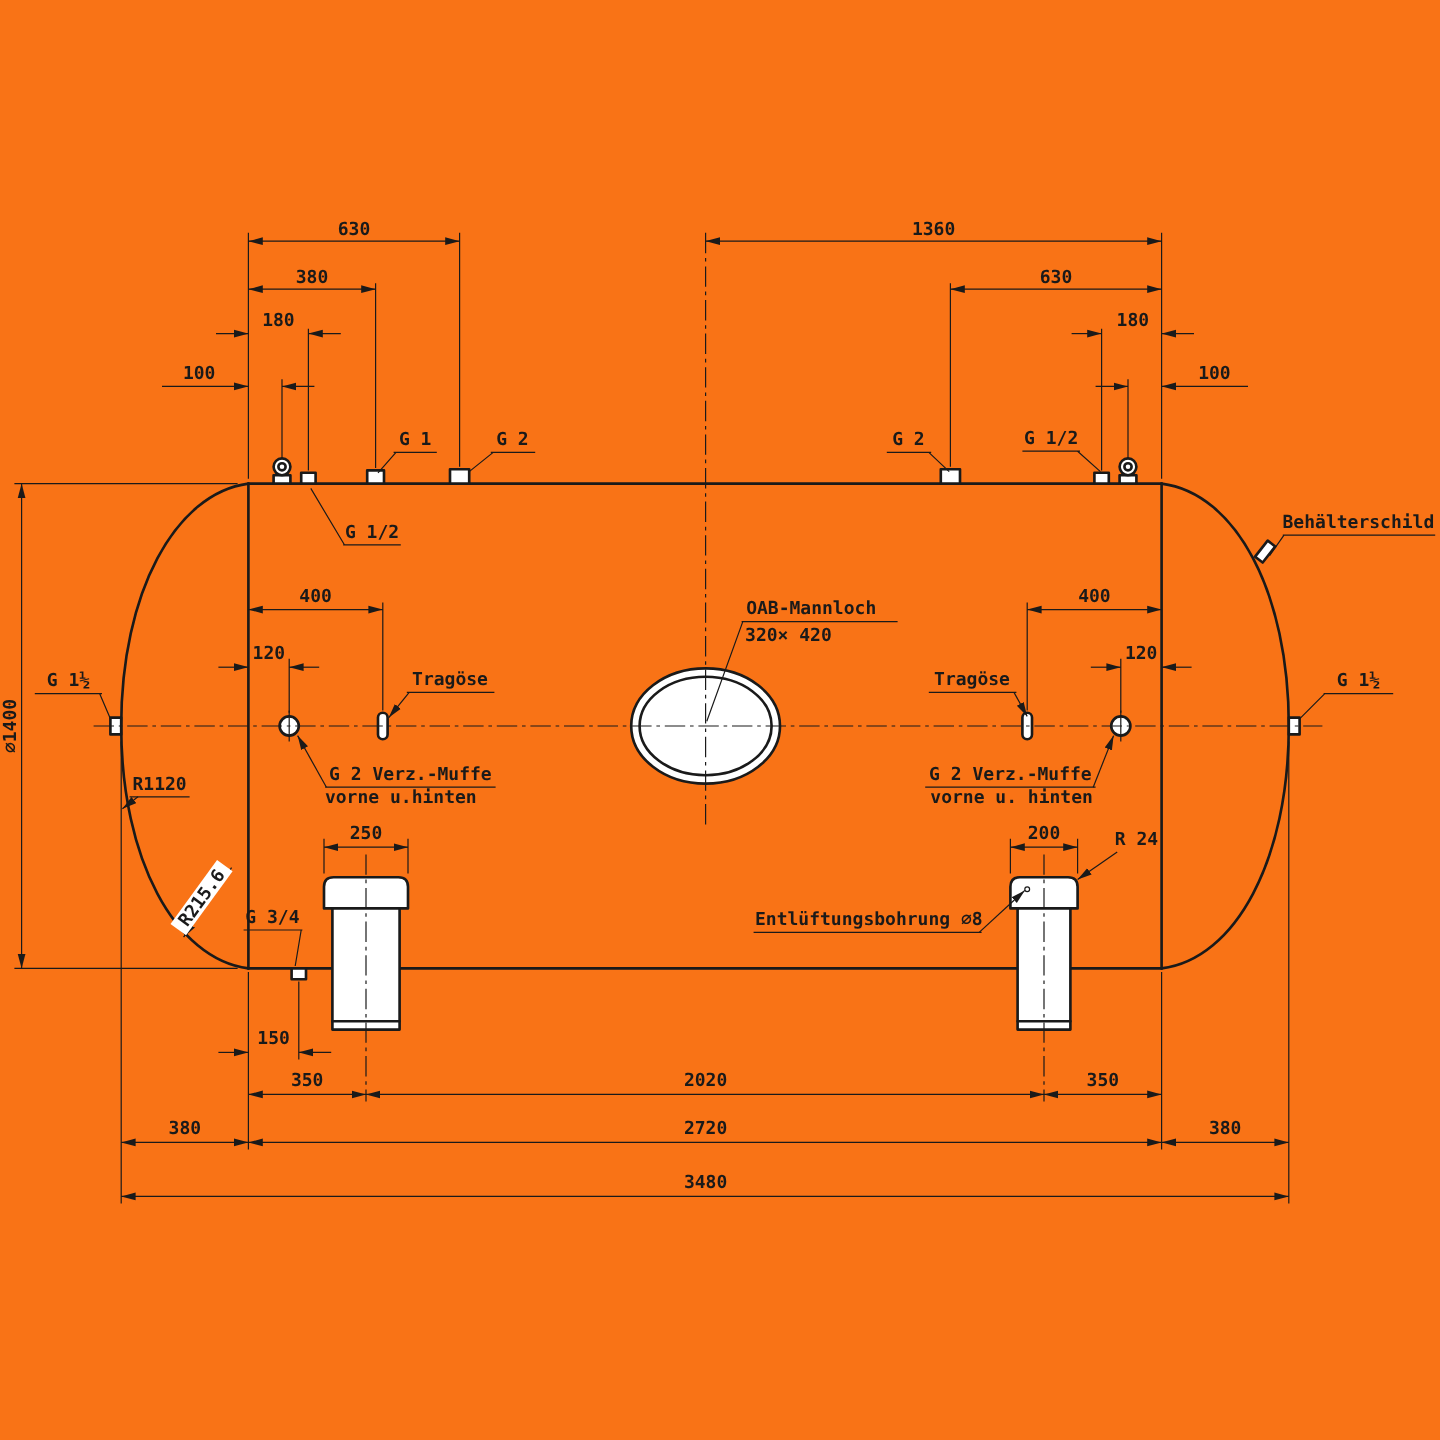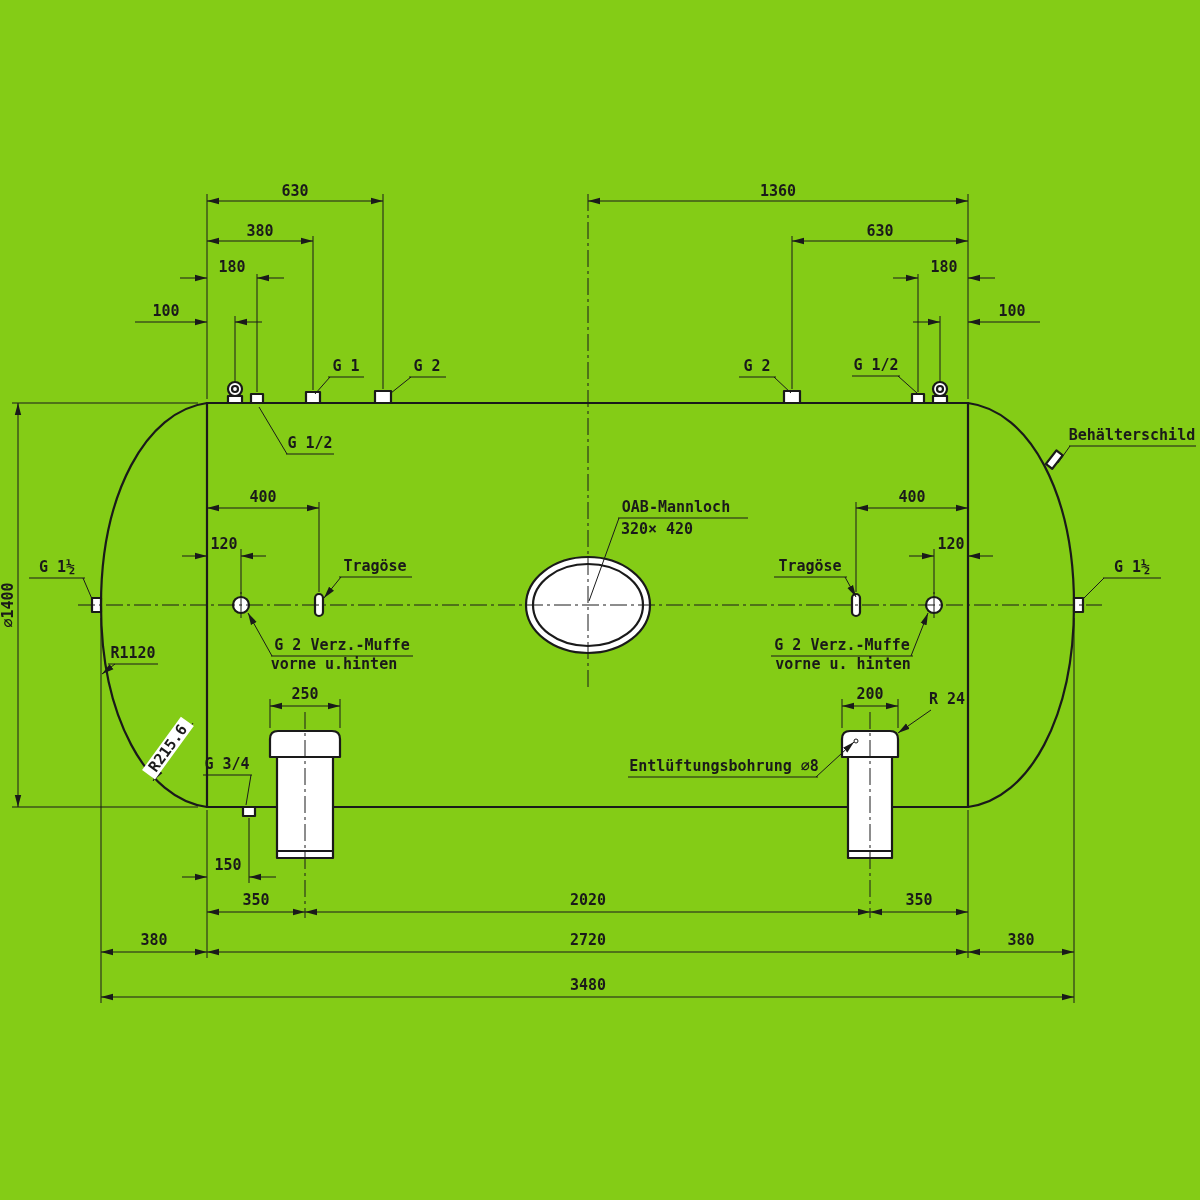--- a/index.html
+++ b/index.html
@@ -1,16 +1,16 @@
 <!DOCTYPE html>
 <html><head>
 <meta charset="utf-8">
 <style>
   html,body{margin:0;padding:0;background:#fff;}
-  .sheet{width:1200px;height:1200px;background:#84cc16;position:relative;overflow:hidden;
+  .sheet{width:1200px;height:1200px;background:#f97316;position:relative;overflow:hidden;
          font-family:"DejaVu Sans Mono",monospace;}
   svg{display:block}
   .o{stroke:#1a1a1a;stroke-width:2.2;fill:none;stroke-linecap:round;stroke-linejoin:round}
   .of{stroke:#1a1a1a;stroke-width:2.2;fill:#ffffff;stroke-linejoin:round}
   .t{stroke:#1a1a1a;stroke-width:1;fill:none}
   .cl{stroke:#1a1a1a;stroke-width:1;fill:none;stroke-dasharray:17 4 3 4}
   text{fill:#1a1a1a;font-family:"DejaVu Sans Mono",monospace;font-weight:bold;
        font-size:15px;text-anchor:middle}
 </style>
 </head>

